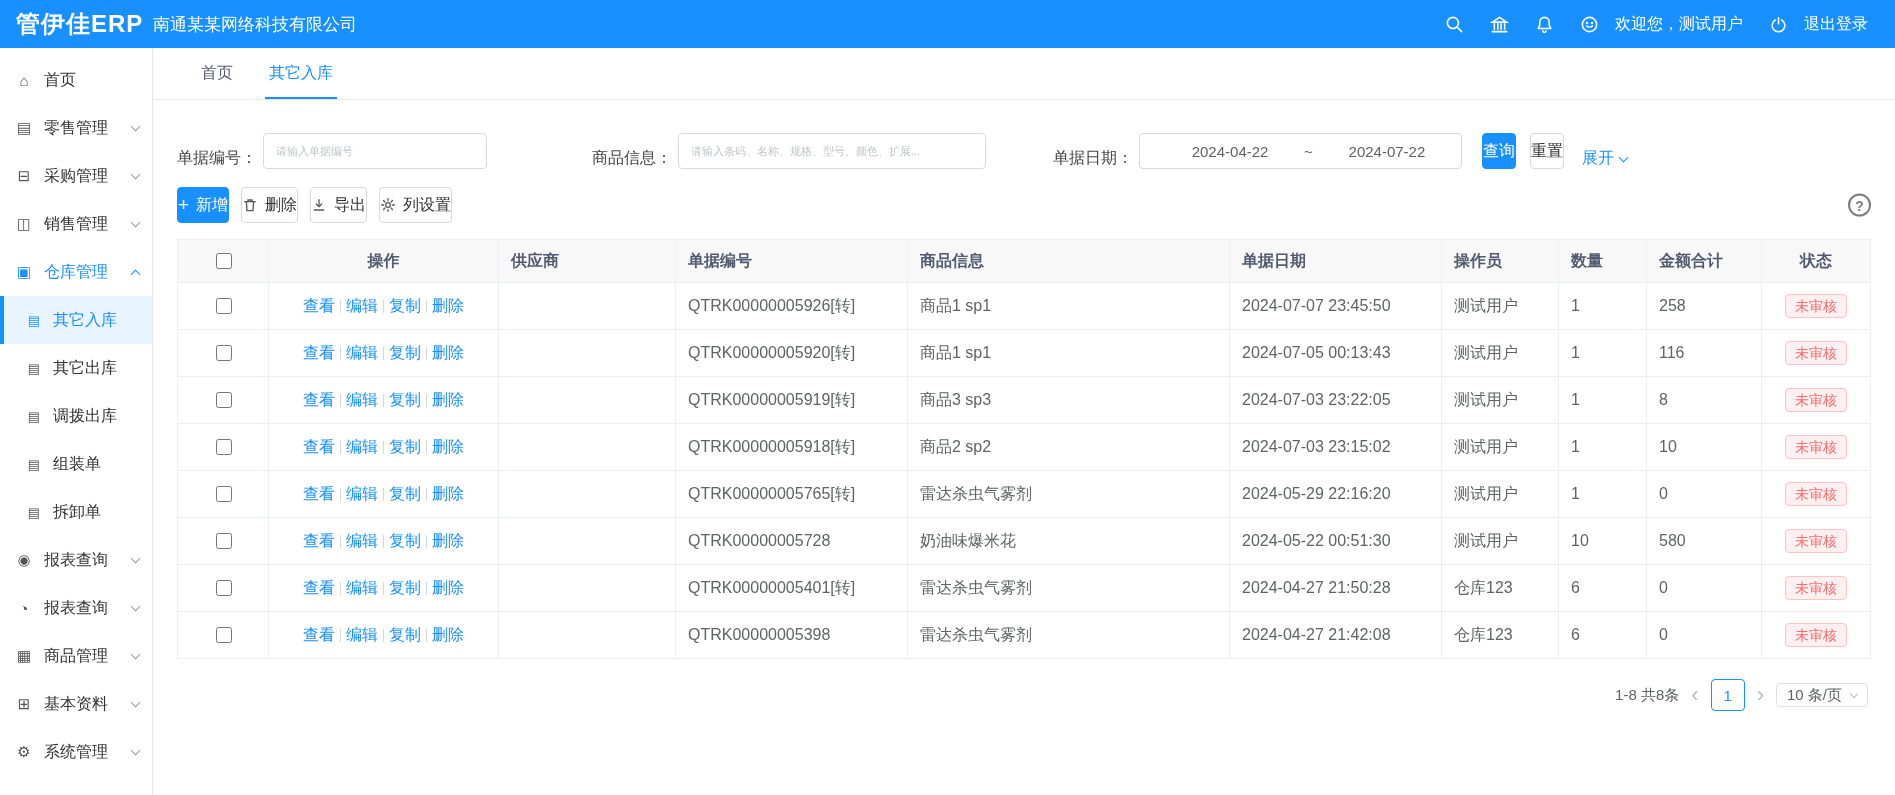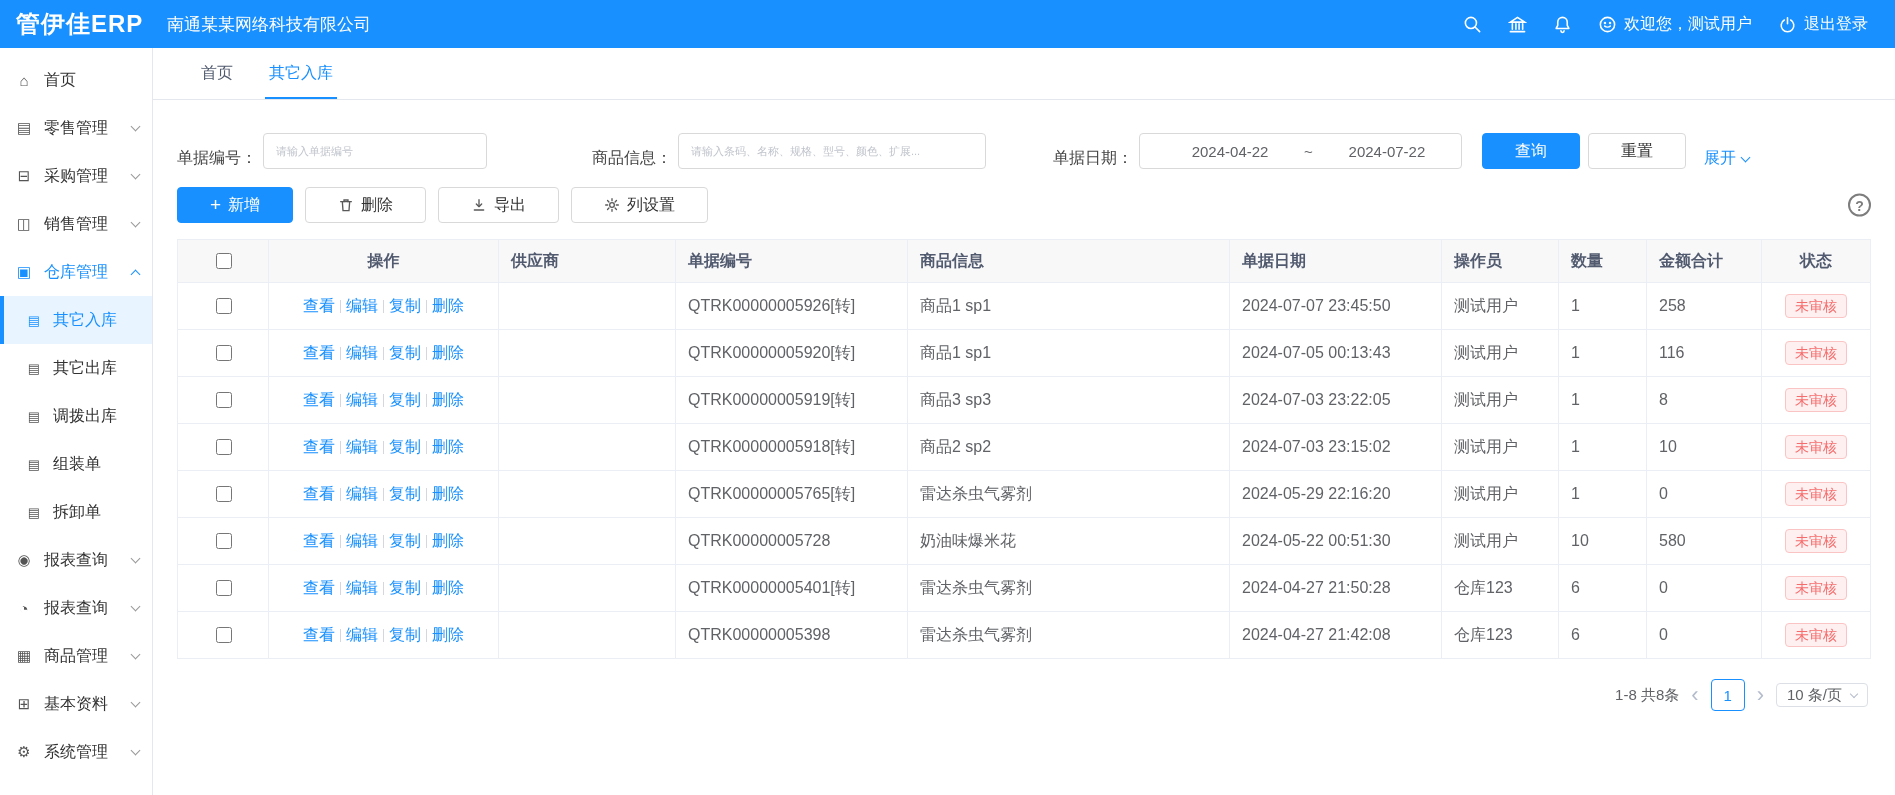--- a/index.html
+++ b/index.html
@@ -9,24 +9,24 @@
     color:#333; background:#fff; width:1895px; height:795px; overflow:hidden;
   }
   .app { width:1895px; height:795px; display:flex; flex-direction:column; }
 
   
   .header {
     height:48px; background:var(--primary,#1890ff); display:flex; align-items:center;
     color:#fff; flex:0 0 48px;
   }
   .logo { width:153px; padding-left:16px; font-size:24px; font-weight:700; letter-spacing:1px; cursor:pointer; }
-  .company { font-size:17px; margin-left:14px; }
+  .company { font-size:17px; margin-left:0; }
   .header-right { margin-left:auto; display:flex; align-items:center; gap:26px; padding-right:27px; font-size:16px; }
   .h-icon { display:inline-flex; align-items:center; cursor:pointer; }
-  .h-user, .h-logout { display:inline-flex; align-items:center; gap:7px; cursor:pointer; white-space:nowrap; }
+  .h-user, .h-logout { display:inline-flex; align-items:center; gap:16px; cursor:pointer; white-space:nowrap; }
 
   
   .body-row { display:flex; flex:1; height:747px; }
 
   
   .sidebar { width:153px; flex:0 0 153px; border-right:1px solid #e4e7ed; padding-top:8px; overflow:hidden; }
   .side-item { height:48px; display:flex; align-items:center; padding:0 13px 0 15px; gap:11px; font-size:16px; color:#333; cursor:pointer; position:relative; }
   .s-icon { font-size:15px; color:#555; width:18px; text-align:center; flex:0 0 18px; }
   .chev { display:inline-block; width:7px; height:7px; border-style:solid; border-color:#999; border-width:0 1.5px 1.5px 0; transform:rotate(45deg); margin-top:-3px; }
   .chev.up { transform:rotate(225deg); margin-top:4px; }
@@ -53,29 +53,29 @@
   .f-input {
     height:36px; border:1px solid #d9d9d9; border-radius:4px; padding:0 12px; font-size:11px;
     color:#333; outline:none; font-family:inherit;
   }
   .f-input::placeholder { color:#c0c4cc; }
   .date-box {
     width:323px; height:36px; border:1px solid #d9d9d9; border-radius:4px; display:inline-flex;
     align-items:center; justify-content:space-evenly; color:#606266; font-size:15px; cursor:pointer;
   }
   .btn {
-    height:36px; padding:0 32px; border:1px solid #d9d9d9; background:#fff; border-radius:4px;
+    height:36px; padding:0 0; border:1px solid #d9d9d9; background:#fff; border-radius:4px;
     font-size:16px; color:#333; display:inline-flex; align-items:center; gap:7px; cursor:pointer;
     font-family:inherit;
   }
   .btn.primary { background:var(--primary,#1890ff); border-color:var(--primary,#1890ff); color:#fff; }
   .expand-link { color:var(--primary,#1890ff); display:inline-flex; align-items:center; gap:6px; cursor:pointer; text-decoration:none; font-size:16px;margin-top:28px; }
 
   .g1 { margin-left:105px; } .g2 { margin-left:67px; } .g3 { margin-left:20px; }
-  .g4 { margin-left:8px; } .g5 { margin-left:18px; }
+  .g4 { margin-left:14px; } .g5 { margin-left:18px; }
   .in1 { width:224px; margin-left:6px; } .in2 { width:308px; margin-left:6px; } .db { margin-left:6px;padding-left:16px; }
 
   
   .toolbar { display:flex; align-items:center; gap:12px; margin:18px 24px 0 24px; position:relative; }
   .plus { font-size:19px; line-height:1; margin-top:-2px; }
   .t-icon { display:inline-flex; }
   .help {
     position:absolute; right:0; top:50%; transform:translateY(-50%);
     width:23px; height:23px; border:2px solid #7d7d7d; border-radius:50%; color:#7d7d7d;
     display:flex; align-items:center; justify-content:center; font-size:14px; font-weight:700; cursor:pointer;

